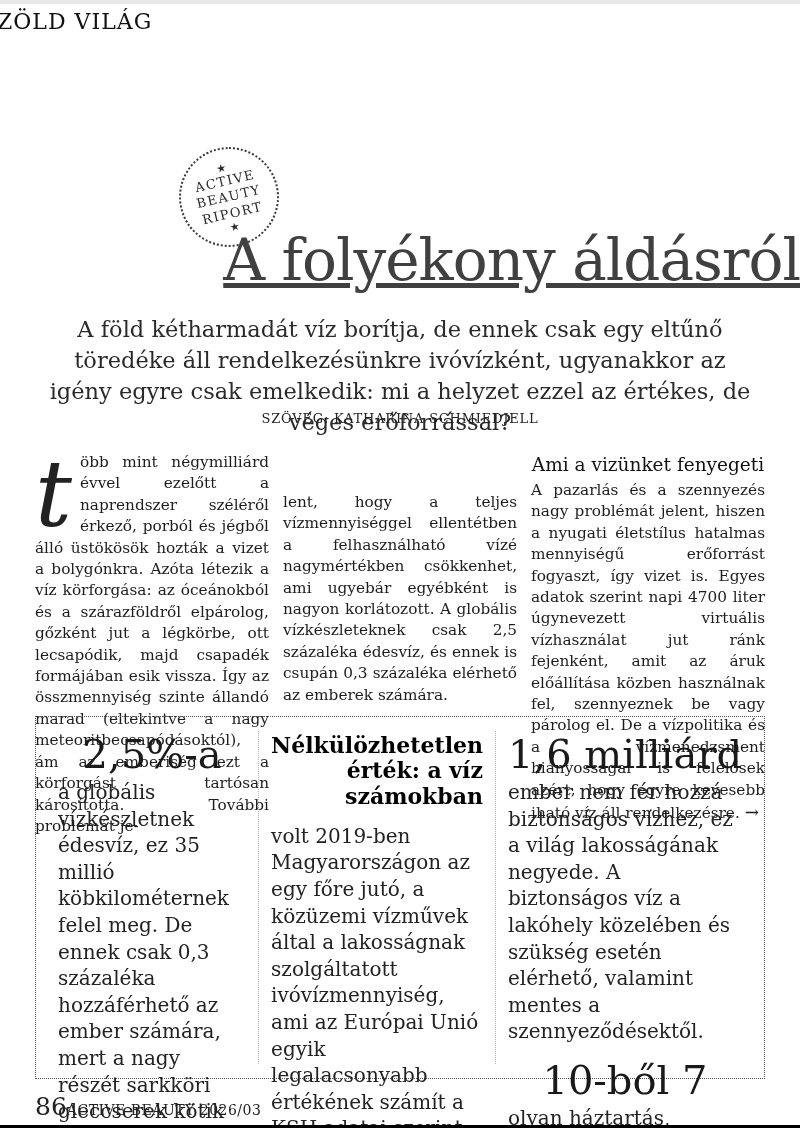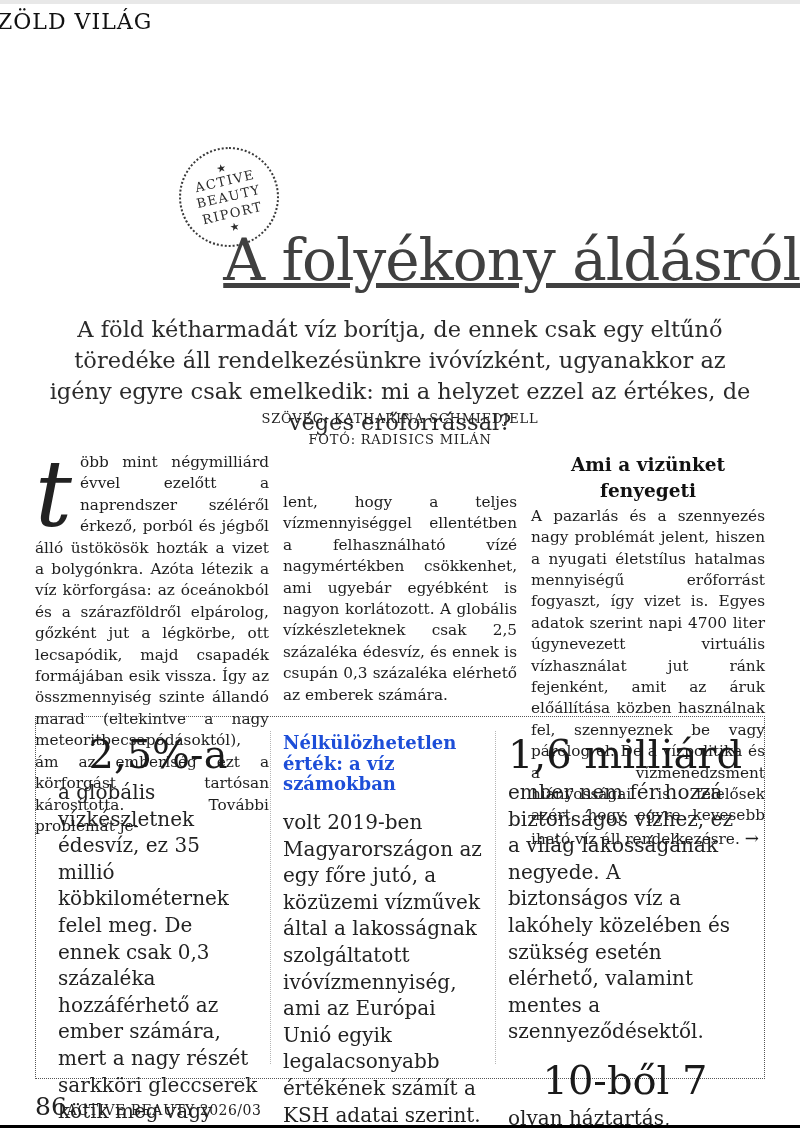--- a/index.html
+++ b/index.html
@@ -59,43 +59,43 @@
   .dropcap{
     float:left;
     font-style:italic;
     font-size:92px;line-height:0.72;
     padding:10px 8px 0 0;
     color:#222;
   }
   .col2-pad{display:block;padding-top:40px;}
   .col3 h3{
     margin:0 0 2px 0;text-align:center;
-    font-size:18.5px;font-weight:700;color:#111;
+    font-size:18.5px;font-weight:400;color:#111;
   }
   .arrow{font-size:17px;}
   
   .statsbox{
     position:absolute;top:712px;left:35px;right:35px;height:363px;
     border:1px dotted #555;
     box-sizing:border-box;
     display:flex;
     padding:14px 10px;
   }
   .stat-col{
     flex:1 1 0;
     padding:0 12px;
     box-sizing:border-box;
   }
   .stat-col.mid{
     border-left:1px dotted #b5b5b5;
     border-right:1px dotted #b5b5b5;
   }
   .box-title{
-    margin:2px 0 14px 0;text-align:left;
-    font-size:18px;font-weight:700;line-height:1.15;color:#1d4ed8;
+    margin:2px 0 14px 0;text-align:right;
+    font-size:22px;font-weight:700;line-height:1.15;color:#000000;
   }
   .stat-value{
     text-align:center;
     font-size:40px;line-height:1.05;color:#1a1a1a;
     margin:2px 0 4px 0;font-weight:400;
     white-space:nowrap;
   }
   .stat-value sup{font-size:22px;}
   .stat-desc{
     font-size:20px;line-height:1.33;color:#222;
@@ -129,21 +129,20 @@
       <span class="badge-star">★</span>
     </div>
   </div>
 
   <h1 class="title">A folyékony áldásról</h1>
 
   <p class="subtitle">A föld kétharmadát víz borítja, de ennek csak egy eltűnő töredéke áll rendelkezésünkre ivóvízként, ugyanakkor az igény egyre csak emelkedik: mi a helyzet ezzel az értékes, de véges erőforrással?</p>
 
   <div class="byline">
     <div>SZÖVEG: KATHARINA SCHMIEDJELL</div>
-    <div>FOTÓ: RADISICS MILÁN</div>
   </div>
 
   <div class="columns">
     <div class="col">
       <span class="dropcap">t</span><span>öbb mint négymilliárd évvel ezelőtt a naprendszer széléről érkező, porból és jégből álló üstökösök hozták a vizet a bolygónkra. Azóta létezik a víz körforgása: az óceánokból és a szárazföldről elpárolog, gőzként jut a légkörbe, ott lecsapódik, majd csapadék formájában esik vissza. Így az összmennyiség szinte állandó marad (eltekintve a nagy meteoritbecsapódásoktól), ám az emberiség ezt a körforgást tartósan károsította. További problémát je-</span>
     </div>
     <div class="col">
       <span class="col2-pad"><span>lent, hogy a teljes vízmennyiséggel ellentétben a felhasználható vízé nagymértékben csökkenhet, ami ugyebár egyébként is nagyon korlátozott. A globális vízkészleteknek csak 2,5 százaléka édesvíz, és ennek is csupán 0,3 százaléka elérhető az emberek számára.</span></span>
     </div>
     <div class="col col3">

